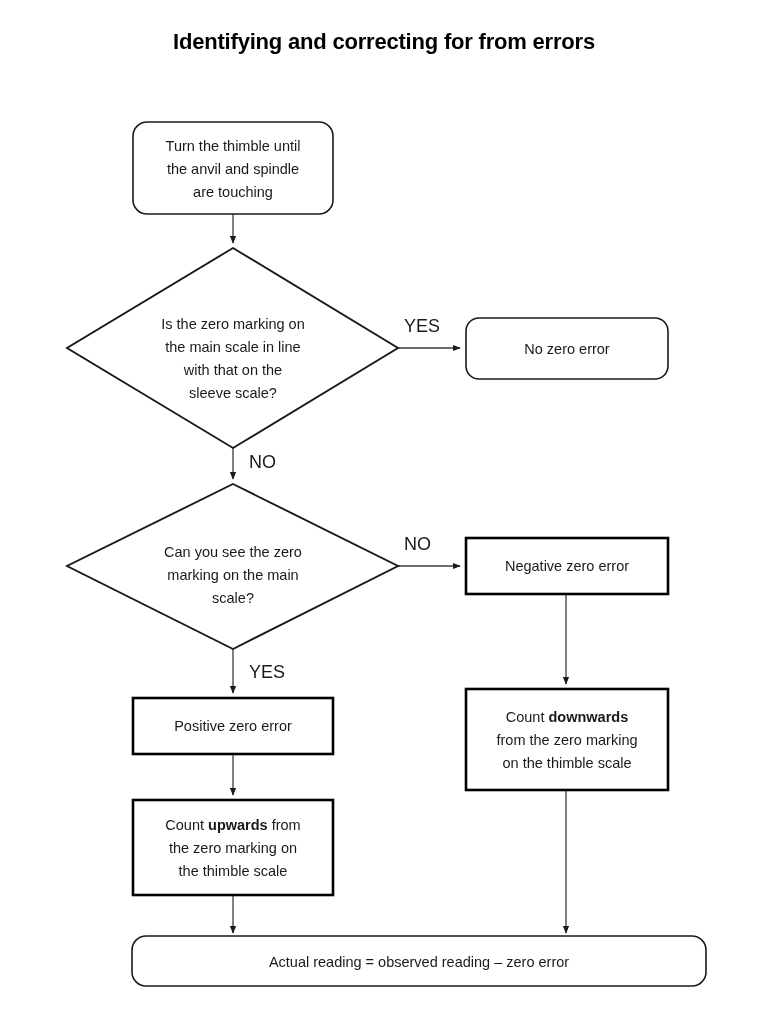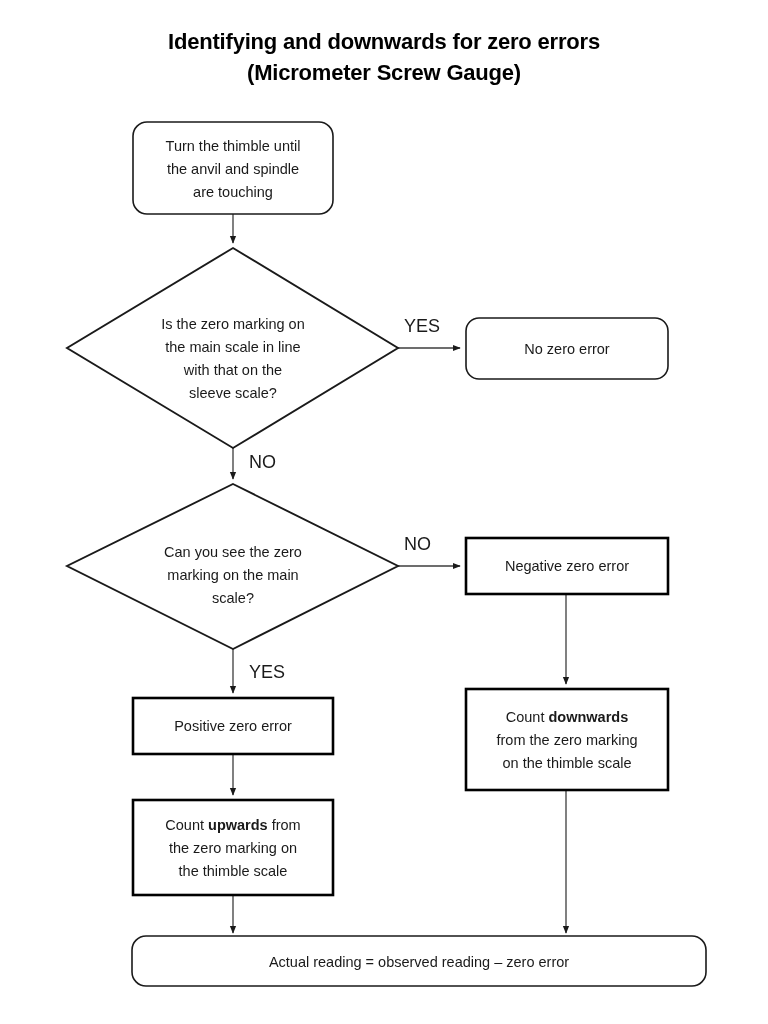--- a/index.html
+++ b/index.html
@@ -74,22 +74,21 @@
     font-size: 18px;
     fill: #1a1a1a;
   }
 </style>
 </head>
 <body>
 
 <div id="chart-root">
 
   <div class="title-block">
-    <span class="title-line">Identifying and downwards for zero errors</span>
-    <span class="title-line">(Micrometer Screw Gauge)</span>
+    <span class="title-line">Identifying and correcting for from errors</span>
   </div>
 
   <svg class="flow" viewBox="0 0 768 1024">
     <defs>
       <marker id="arrowhead" markerWidth="9" markerHeight="9" refX="7.2" refY="3.6" orient="auto" markerUnits="userSpaceOnUse">
         <path d="M0,0.4 L8,3.6 L0,6.8 z" fill="#1a1a1a"></path>
       </marker>
     </defs>
 
     <line class="conn" x1="233" y1="214" x2="233" y2="243" marker-end="url(#arrowhead)"></line>

